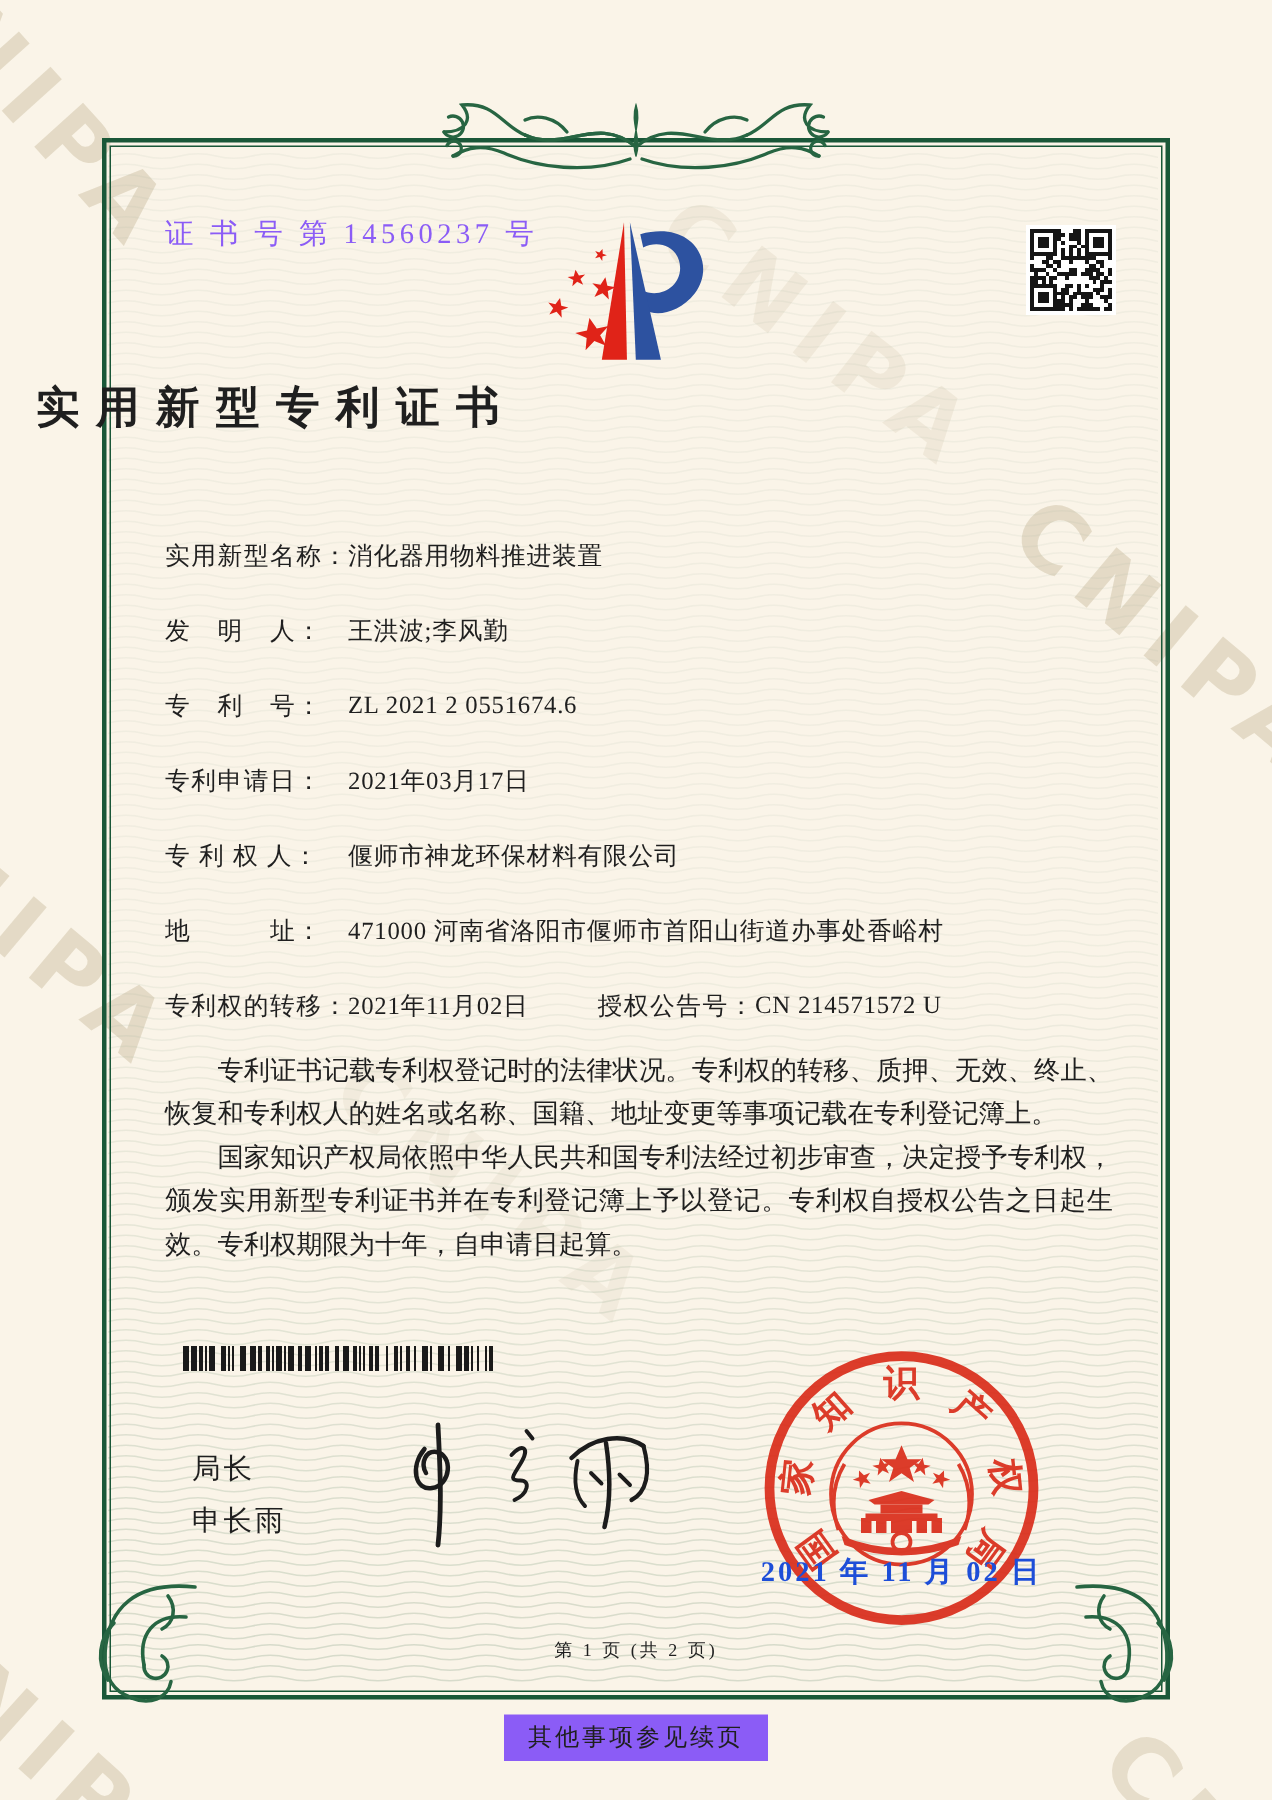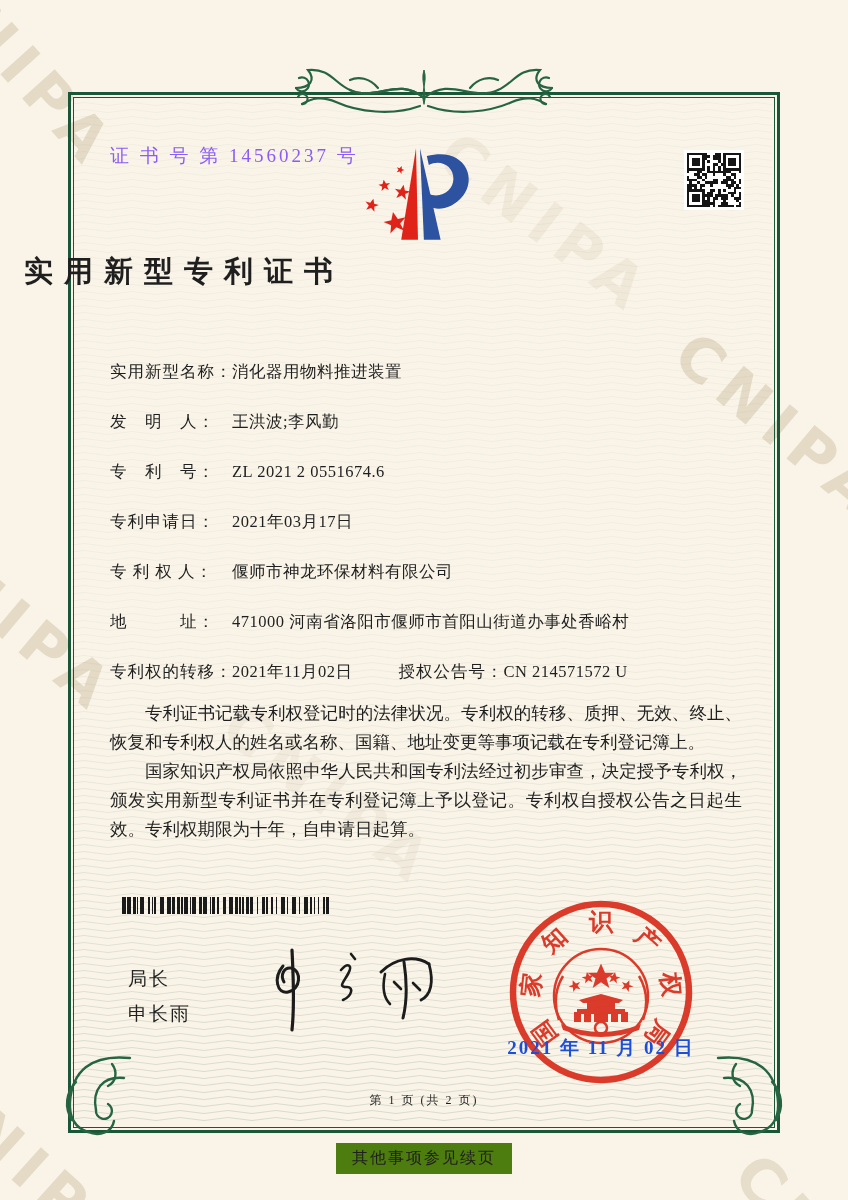--- a/index.html
+++ b/index.html
@@ -28,21 +28,21 @@
     position:absolute; left:110px; top:143px; font-size:19px; letter-spacing:3px;
     color:#8b5cf6; z-index:5;
   }
   #logo{ position:absolute; left:352px; top:144px; z-index:5; }
   #qr{ position:absolute; left:684px; top:150px; width:60px; height:60px; background:#fff; z-index:5; }
   #title{
     position:absolute; left:0; top:252px; width:100%; 
     font-size:29px; font-weight:bold; letter-spacing:11px; z-index:5;margin-left:24px;
   }
   #fields{ position:absolute; left:110px; top:360px; width:632px; z-index:5; }
-  .frow{ display:flex; align-items:center; height:23px; margin-bottom:27px; font-size:16.5px; }
+  .frow{ display:flex; align-items:flex-start; height:23px; margin-bottom:27px; font-size:16.5px; }
   .flabel{ width:122px; flex:0 0 122px; white-space:pre; letter-spacing:1px; }
   .fvalue{ white-space:pre; letter-spacing:0.5px; }
   .flabel2{ margin-left:46px; white-space:pre; letter-spacing:1px; }
   #body-text{
     position:absolute; left:110px; top:699px; width:632px; z-index:5;
     font-size:17.5px; line-height:29px; text-align:justify;
   }
   #body-text p{ margin:0; text-indent:2em; }
   #barcode{ position:absolute; left:120px; top:897px; z-index:5; }
   #director-label{ position:absolute; left:128px; top:966px; font-size:19px; letter-spacing:2px;
@@ -54,21 +54,21 @@
   #seal-date{
     position:absolute; left:503px; top:1035px; width:196px; text-align:center;
     font-size:19px; font-weight:600; letter-spacing:2px; color:#1d4ed8; z-index:7;
   }
   #page-info{
     position:absolute; left:0; top:1092px; width:100%; text-align:center;
     font-size:12px; letter-spacing:2px; z-index:5;
   }
   #cont-note{
     position:absolute; left:424px; top:1143px; transform:translateX(-50%);
-    background:#4d7c0f; padding:5px 16px; font-size:16px; letter-spacing:2px; z-index:5;
+    background:#8b5cf6; padding:5px 16px; font-size:16px; letter-spacing:2px; z-index:5;
   }
 </style>
 </head>
 <body>
 
 <div id="page">
 
   <div class="wm" style="left:-38px; top:-52px; transform:rotate(48deg); opacity:.5;">CNIPA</div>
   <div class="wm" style="left:468px; top:118px; transform:rotate(38deg); opacity:.22; z-index:2;">CNIPA</div>
   <div class="wm" style="left:706px; top:318px; transform:rotate(40deg); opacity:.5;">CNIPA</div>

